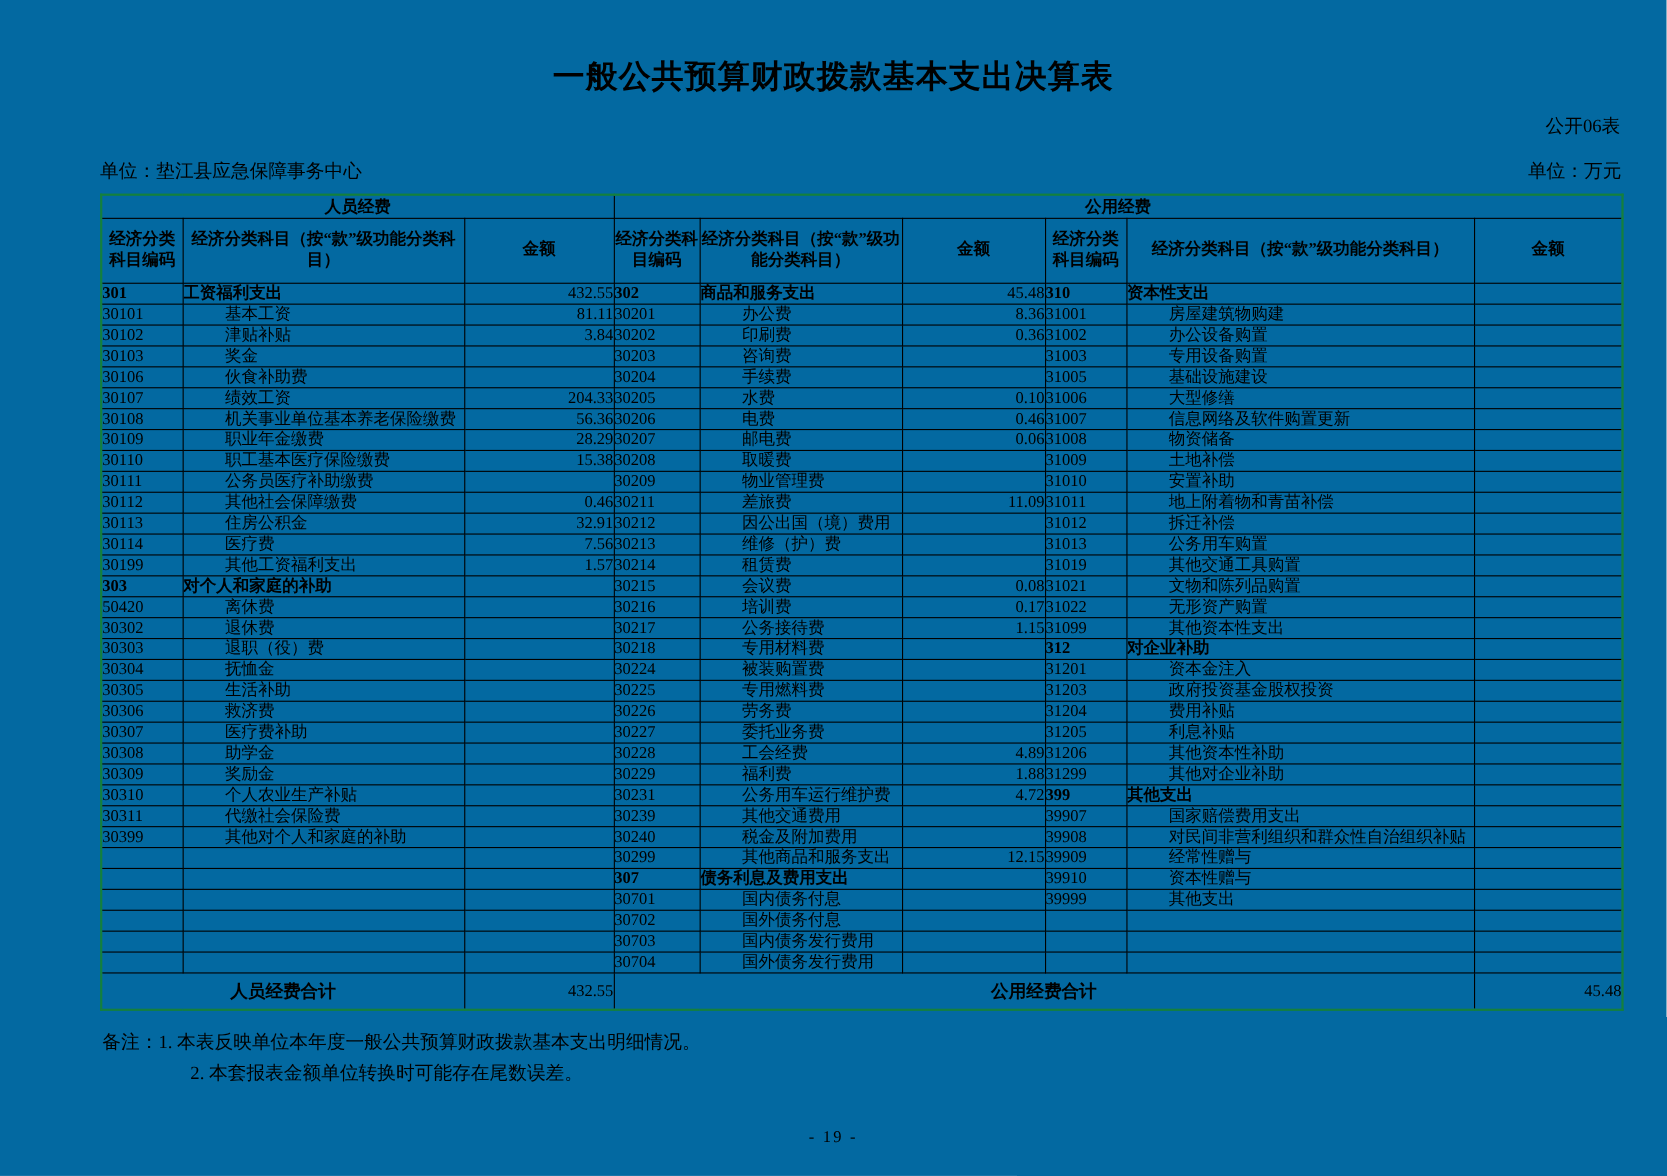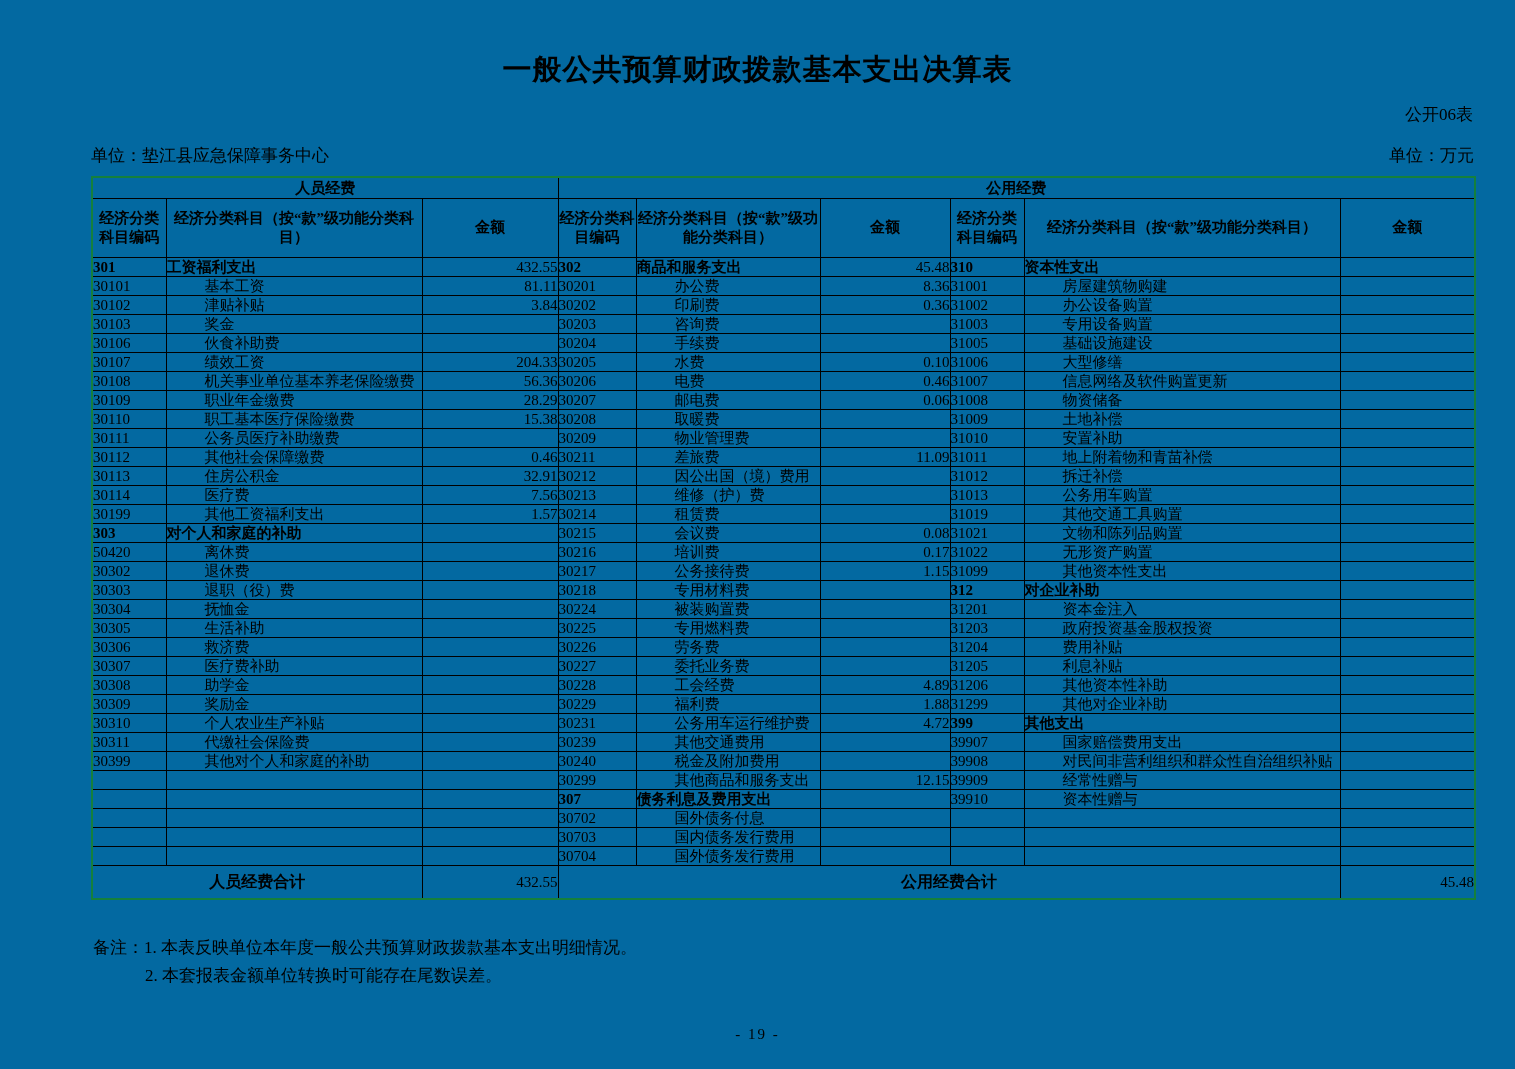--- a/index.html
+++ b/index.html
@@ -30,21 +30,21 @@
   th.colhead{ height:58px; font-weight:bold; text-align:center; white-space:normal; line-height:1.3; padding:0 3px; }
   td.code   { height:18px; text-align:left; padding:0 3px; white-space:nowrap; line-height:1.1; }
   td.label  { height:18px; text-align:left; padding:0 3px; white-space:nowrap; line-height:1.1; }
   td.label.sub { padding-left:38px; }
   td.amount { height:18px; text-align:right; padding:0 3px; white-space:nowrap; line-height:1.1; }
   .cat { font-weight:bold; }
   tr.totals td { height:32px; }
   tr.totals td.tlabel { font-weight:bold; text-align:center; font-size:16px; }
   .notes { position:absolute; top:934px; left:93px; font-size:17px; line-height:28px; }
   .notes .row1 { white-space:nowrap; }
-  .notes .row2 { white-space:nowrap; margin-left:52px; }
+  .notes .row2 { white-space:nowrap; margin-left:80px; }
   .page-number { position:absolute; top:1026px; left:0; width:100%; text-align:center; font-size:15px; letter-spacing:2px; }
 </style>
 </head>
 <body>
 
 <div class="page">
 
   <div class="title">一般公共预算财政拨款基本支出决算表</div>
   <div class="table-tag">公开06表</div>
 
@@ -400,20 +400,31 @@
           <td class="label cat">债务利息及费用支出</td>
           <td class="amount"></td>
           <td class="code">39910</td>
           <td class="label sub">资本性赠与</td>
           <td class="amount"></td>
         </tr>
         <tr>
           <td class="code"></td>
           <td class="label"></td>
           <td class="amount"></td>
+          <td class="code">30701</td>
+          <td class="label sub">国内债务付息</td>
+          <td class="amount"></td>
+          <td class="code">39999</td>
+          <td class="label sub">其他支出</td>
+          <td class="amount"></td>
+        </tr>
+        <tr>
+          <td class="code"></td>
+          <td class="label"></td>
+          <td class="amount"></td>
           <td class="code">30702</td>
           <td class="label sub">国外债务付息</td>
           <td class="amount"></td>
           <td class="code"></td>
           <td class="label"></td>
           <td class="amount"></td>
         </tr>
         <tr>
           <td class="code"></td>
           <td class="label"></td>

